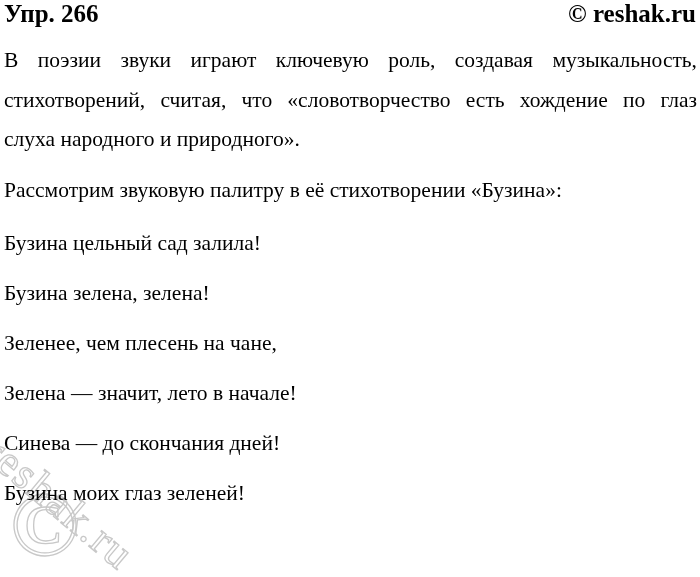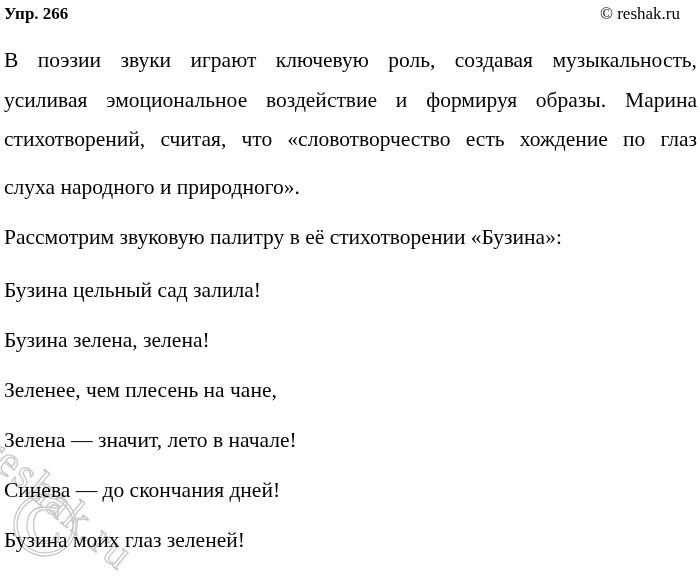--- a/index.html
+++ b/index.html
@@ -14,37 +14,37 @@
     position: relative;
     width: 700px; height: 577px;
     overflow: hidden;
   }
   .content { position: relative; z-index: 1; }
 
   .header {
     display: flex;
     justify-content: space-between;
     align-items: baseline;
-    padding: 1px 20px 0 4px;
-    font-size: 17px;
+    padding: 1px 4px 0 4px;
+    font-size: 25px;
     line-height: 25px;
   }
   .header .exercise { font-weight: bold; }
-  .header .credit { font-weight: normal; }
+  .header .credit { font-weight: bold; }
 
   .intro {
     margin: 15px 3px 0 4px;
     font-size: 21.5px;
     line-height: 39.5px;
   }
   .intro .line.full {
     text-align: justify;
     text-align-last: justify;
   }
-  .intro .line.last { text-align: left; margin-top: 8px; }
+  .intro .line.last { text-align: left; }
 
   .lead-in {
     margin: 10px 3px 8px 4px;
     font-size: 21.5px;
     line-height: 40px;
   }
 
   .poem { margin: 6px 3px 0 4px; }
   .poem .verse {
     font-size: 21.5px;
@@ -92,21 +92,20 @@
 
   <div class="content">
 
     <div class="header">
       <span class="exercise">Упр. 266</span>
       <span class="credit">© reshak.ru</span>
     </div>
 
     <div class="intro">
       <div class="line full">В поэзии звуки играют ключевую роль, создавая музыкальность,</div>
-      <div class="line full">усиливая эмоциональное воздействие и формируя образы. Марина</div>
       <div class="line full">стихотворений, считая, что «словотворчество есть хождение по глаз</div>
       <div class="line last">слуха народного и природного».</div>
     </div>
 
     <div class="lead-in">Рассмотрим звуковую палитру в её стихотворении «Бузина»:</div>
 
     <div class="poem">
       <div class="verse">Бузина цельный сад залила!</div>
       <div class="verse">Бузина зелена, зелена!</div>
       <div class="verse">Зеленее, чем плесень на чане,</div>

